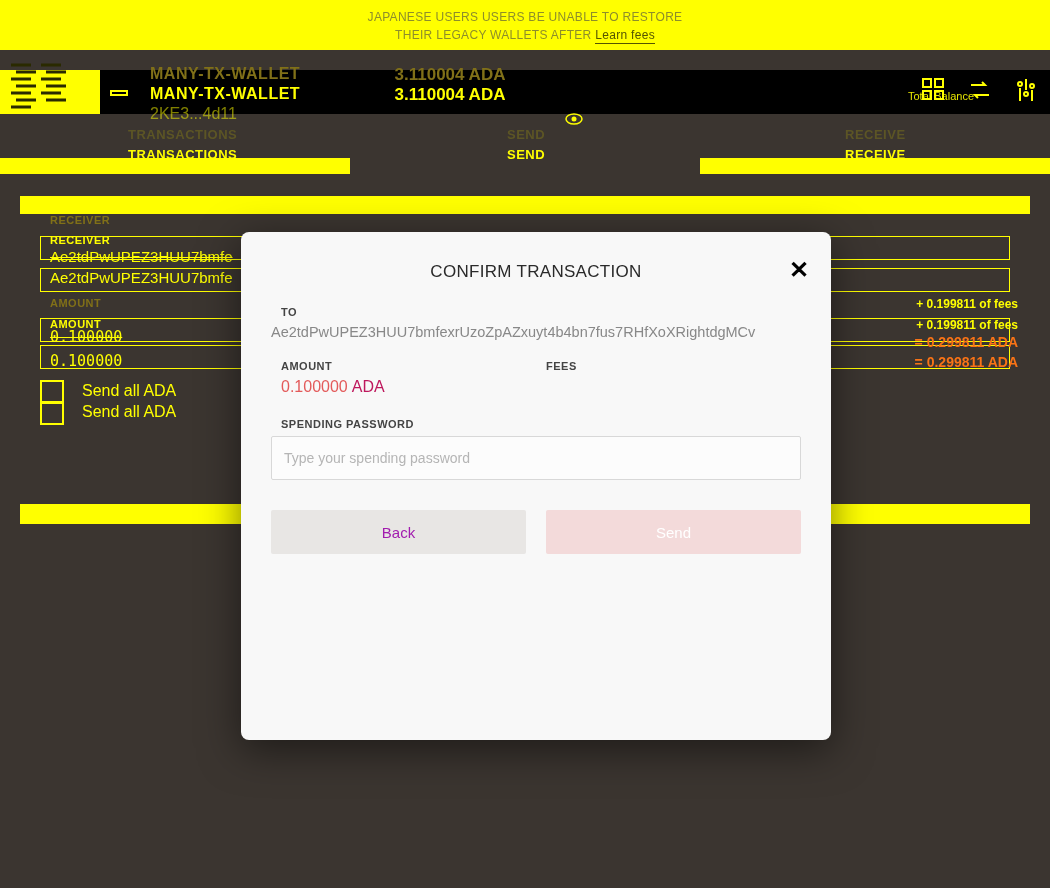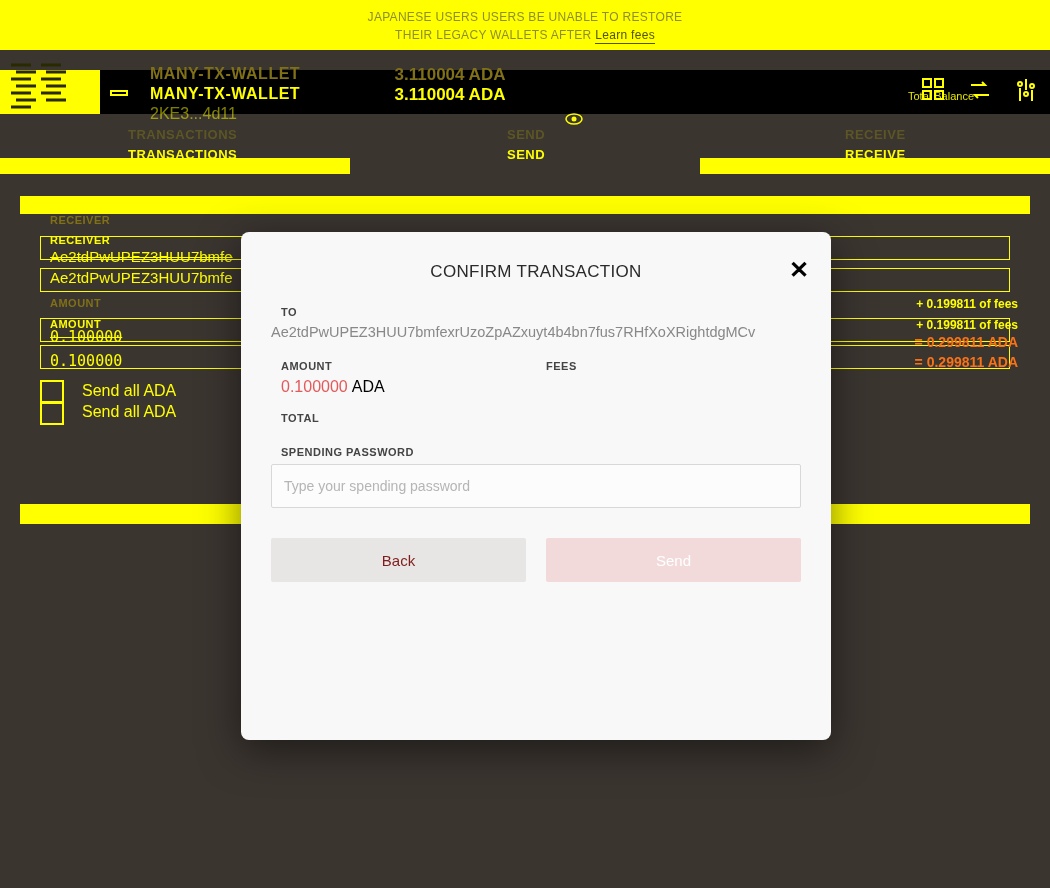--- a/index.html
+++ b/index.html
@@ -122,31 +122,31 @@
   .modal h2 { font-size: 17px; font-weight: 500; text-align: center; letter-spacing: 0.3px; margin-bottom: 24px; }
   .modal .close {
     position: absolute; right: 22px; top: 26px; font-size: 24px; font-weight: 700;
     cursor: pointer; color: #000; line-height: 1;
   }
   .modal .section-label { font-size: 11px; font-weight: 700; letter-spacing: 0.5px; color: #444; margin-bottom: 6px; }
   .modal .to-val { font-size: 14.5px; color: #888; font-family: Arial, sans-serif; margin-bottom: 20px; word-break: break-all; }
   .modal .row { display: flex; margin-bottom: 16px; }
   .modal .col { flex: 1; }
   .modal .val-num { font-size: 16px; color: #e35a5a; font-weight: 500; }
-  .modal .val-cur { font-size: 16px; color: #000000; font-weight: 400; margin-left: 4px; }
+  .modal .val-cur { font-size: 16px; color: #be185d; font-weight: 400; margin-left: 4px; }
   .modal .total .val-num { font-size: 18px; }
   .modal .total .val-cur { font-size: 18px; }
   .modal .pw-input {
     width: 100%; height: 44px; border: 1px solid #d8d8d8; background: #fcfcfc;
     padding: 0 12px; font-size: 14px; color: #333; border-radius: 2px;
   }
   .modal .pw-input::placeholder { color: #b5b5b5; }
   .modal .buttons { display: flex; gap: 20px; margin-top: 30px; }
   .modal .btn { flex: 1; height: 44px; border: none; font-size: 15px; cursor: pointer; border-radius: 2px; }
-  .modal .btn.back { background: #e8e6e4; color: #7f1d1d; }
+  .modal .btn.back { background: #e8e6e4; color: #a21caf; }
   .modal .btn.send { background: #f3dada; color: #ffffff; }
 
   
   .knob {
     position: absolute; left: 110px; top: 40px; width: 18px; height: 6px;
     border: 2px solid #ffff00;
   }
 </style>
 </head>
 <body>
@@ -275,21 +275,20 @@
         <div>
           <span class="val-num">0.100000</span><span class="val-cur">ADA</span>
         </div>
       </div>
       <div class="col" style="padding-left:10px;">
         <div class="section-label">FEES</div>
       </div>
     </div>
 
     <div class="total" style="margin-bottom:22px; padding-left:10px;">
-      <div class="section-label">TOTAL</div>
     </div>
 
     <div style="padding-left:10px;">
       <div class="section-label">SPENDING PASSWORD</div>
     </div>
     <input type="password" class="pw-input" placeholder="Type your spending password" style="">
 
     <div class="buttons">
       <button class="btn back">Back</button>
       <button class="btn send">Send</button>

